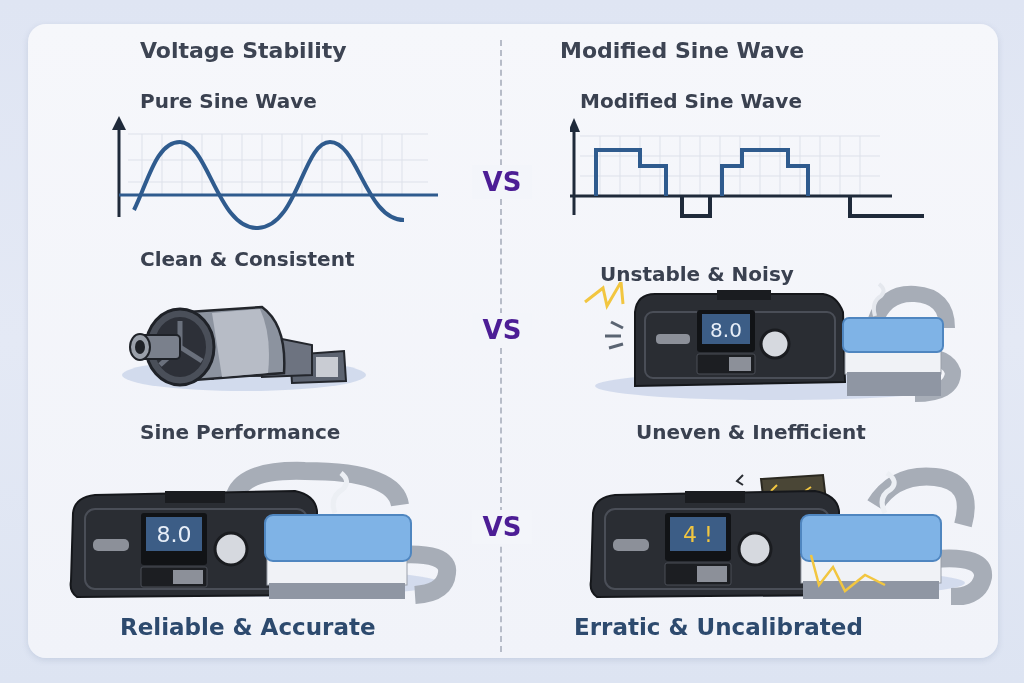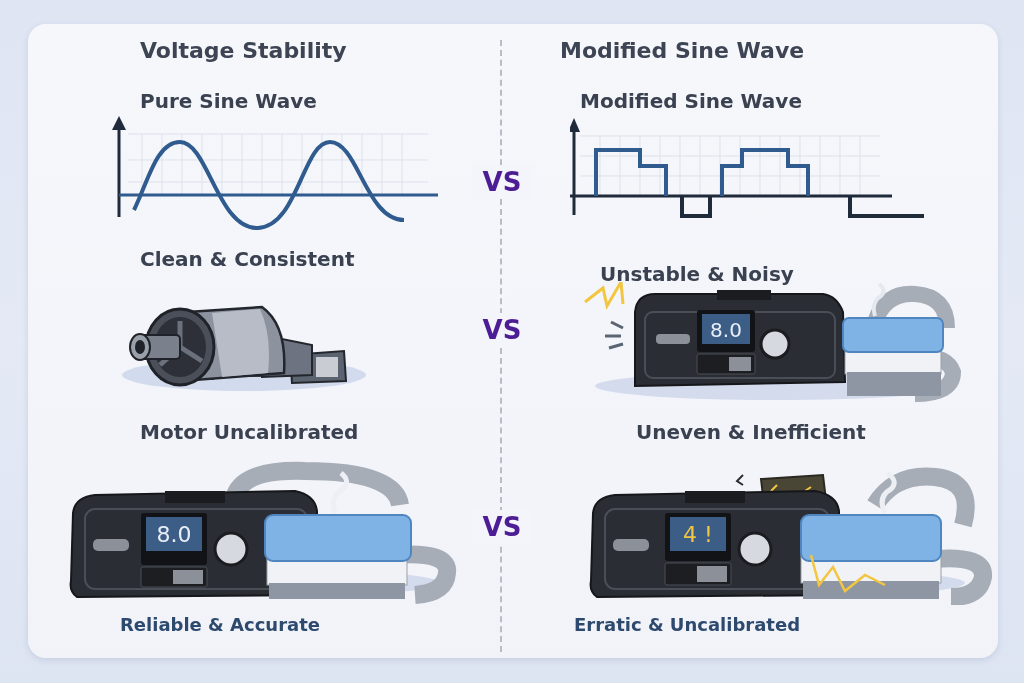--- a/index.html
+++ b/index.html
@@ -24,21 +24,21 @@
       font-weight:bold; font-size:26px; color:#4c1d95;
       background:#f3f5fa; line-height:34px;
     }
     .txt {
       position:absolute; text-align:left; color:#3a4150; font-weight:bold;
       white-space:nowrap;
     }
     .h1 { font-size:22px; color:#3d4453; }
     .h2 { font-size:20px; }
     .lbl { font-size:20px; }
-    .lbl-blue { color:#2d4a6e; font-size:18px; }
+    .lbl-blue { color:#2d4a6e; font-size:23px; }
     .abs { position:absolute; }
     svg { display:block; }
   </style>
 </head>
 <body>
 
 <div class="card"></div>
 <div class="divider"></div>
 
 <div class="txt h1" style="left:140px;top:38px;width:250px;">Voltage Stability</div>
@@ -158,21 +158,21 @@
     <rect x="122" y="72" width="58" height="20" rx="2" fill="#1c1e22" stroke="#4a4e57"></rect>
     <rect x="154" y="75" width="22" height="14" fill="#8c9099"></rect>
     <circle cx="200" cy="62" r="14" fill="#d6d9df" stroke="#1a1c20" stroke-width="3"></circle>
     <rect x="270" y="66" width="96" height="26" fill="#f0f2f6" stroke="#9aa0aa"></rect>
     <rect x="272" y="90" width="94" height="24" fill="#8f96a3"></rect>
     <rect x="268" y="36" width="100" height="34" rx="6" fill="#7fb3e6" stroke="#4f86c0" stroke-width="2"></rect>
     <path d="M300,34 Q296,20 306,14 Q312,8 304,2" fill="none" stroke="#e5e8ee" stroke-width="4"></path>
   </svg>
 </div>
 
-<div class="txt lbl" style="left:140px;top:420px;width:250px;">Motor Uncalibrated</div>
+<div class="txt lbl" style="left:140px;top:420px;width:250px;">Sine Performance</div>
 <div class="txt lbl" style="left:636px;top:420px;width:280px;">Uneven &amp; Inefficient</div>
 
 <div class="abs" style="left:55px;top:455px;">
   <svg width="410" height="150" viewBox="0 0 410 150">
     <ellipse cx="215" cy="128" rx="170" ry="14" fill="#cbd5ea" opacity="0.8"></ellipse>
     <path d="M180,40 Q190,14 250,16 Q340,16 345,50" fill="none" stroke="#a7adb7" stroke-width="18"></path>
     <path d="M340,100 Q395,96 392,118 Q390,138 360,140" fill="none" stroke="#a7adb7" stroke-width="18"></path>
     <path d="M18,58 Q20,42 40,40 L240,36 Q260,40 262,56 L262,140 L22,142 Q14,136 16,126 Z" fill="#2a2d33" stroke="#15171b" stroke-width="2"></path>
     <rect x="110" y="36" width="60" height="12" fill="#1a1c20"></rect>
     <rect x="30" y="54" width="222" height="80" rx="10" fill="none" stroke="#4a4e57" stroke-width="2"></rect>

